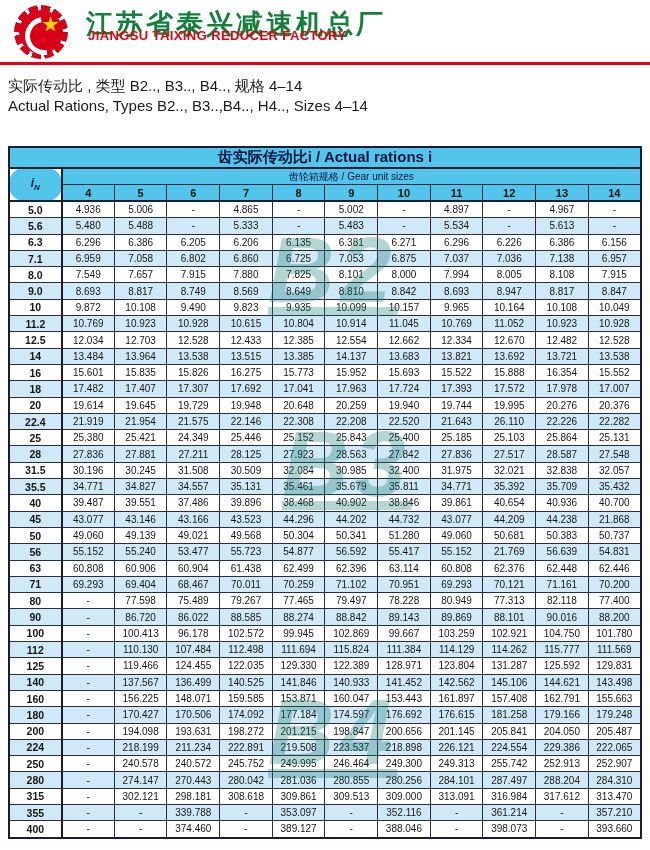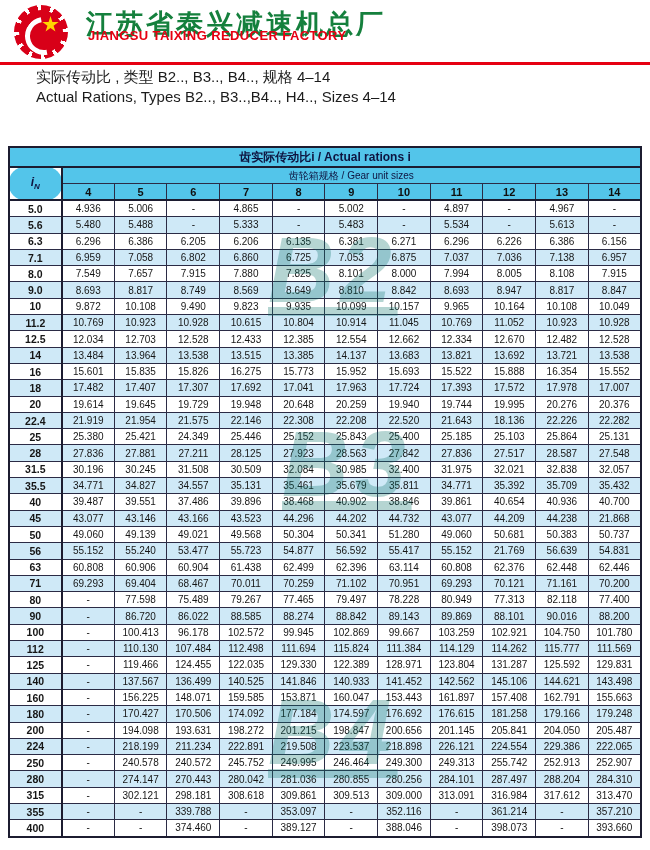--- a/index.html
+++ b/index.html
@@ -23,31 +23,31 @@
     transform:rotate(35deg);}
   .logo-star{position:absolute;right:9px;top:11px;width:17px;height:17px;background:#ffd400;
     clip-path:polygon(50% 0%,61% 35%,98% 35%,68% 57%,79% 91%,50% 70%,21% 91%,32% 57%,2% 35%,39% 35%);}
   .company-cn{position:absolute;left:86px;top:6px;font-size:27px;font-weight:bold;
     color:#15803d;letter-spacing:3px;white-space:nowrap;}
   .company-en{position:absolute;left:88px;top:28px;font-size:13px;font-weight:bold;
     color:#e60012;letter-spacing:0.4px;white-space:nowrap;}
   .red-rule{position:absolute;left:0;top:62px;width:650px;height:3px;background:#e60012;}
 
   
-  .titles{position:absolute;left:8px;top:67px;color:#1c1c1c;margin-left:28px;}
+  .titles{position:absolute;left:8px;top:76px;color:#1c1c1c;}
   .title-line{font-size:15px;line-height:20px;white-space:nowrap;}
 
   
   .table-wrap{position:absolute;left:8px;top:146px;width:634px;}
   table{border-collapse:collapse;table-layout:fixed;width:634px;
     border:2px solid #1c1c30;}
   th,td{border:1px solid #2b2b45;text-align:center;vertical-align:middle;
     padding:0;overflow:hidden;white-space:nowrap;}
   thead th{background:#53c5ea;color:#0e1440;}
-  .t-title{height:18px;font-size:12px;font-weight:bold;border-bottom:2px solid #1c1c30;}
+  .t-title{height:18px;font-size:15px;font-weight:bold;border-bottom:2px solid #1c1c30;}
   .t-subtitle{height:15px;font-size:10px;font-weight:normal;}
   .in-header{font-size:12px;font-weight:bold;font-style:italic;border-right:2px solid #1c1c30;border-radius:15px;}
   .in-header sub{font-size:8px;}
   .size-head{height:15px;font-size:11px;font-weight:bold;color:#101010;}
   thead{border-bottom:2px solid #1c1c30;}
   tbody td{height:15.3px;font-size:10px;color:#161616;background:#ffffff;}
   tbody tr:nth-child(even) td{background:#cfe9f7;}
   tbody td.label{font-weight:bold;font-size:10.5px;border-right:2px solid #1c1c30;}
 
   
@@ -291,21 +291,21 @@
           <tr>
             <td class="label">22.4</td>
             <td>21.919</td>
             <td>21.954</td>
             <td>21.575</td>
             <td>22.146</td>
             <td>22.308</td>
             <td>22.208</td>
             <td>22.520</td>
             <td>21.643</td>
-            <td>18.136</td>
+            <td>26.110</td>
             <td>22.226</td>
             <td>22.282</td>
           </tr>
           <tr>
             <td class="label">25</td>
             <td>25.380</td>
             <td>25.421</td>
             <td>24.349</td>
             <td>25.446</td>
             <td>25.152</td>

